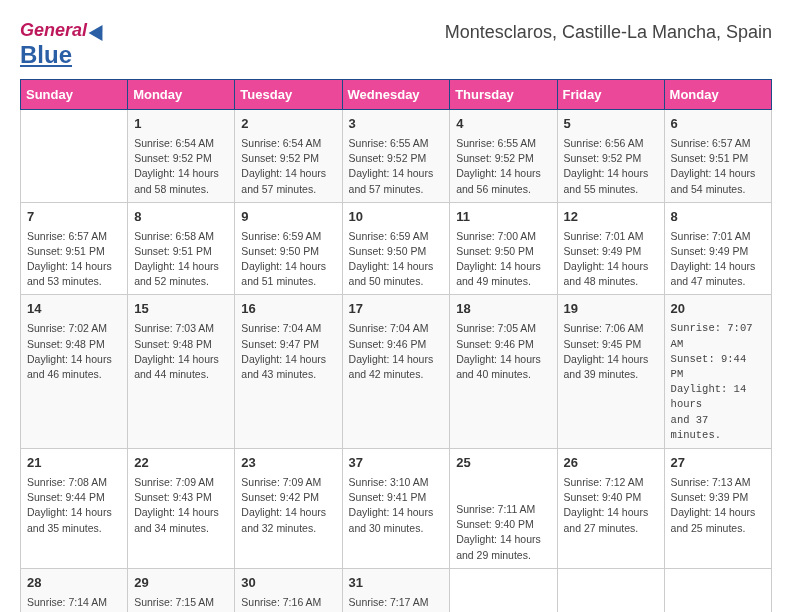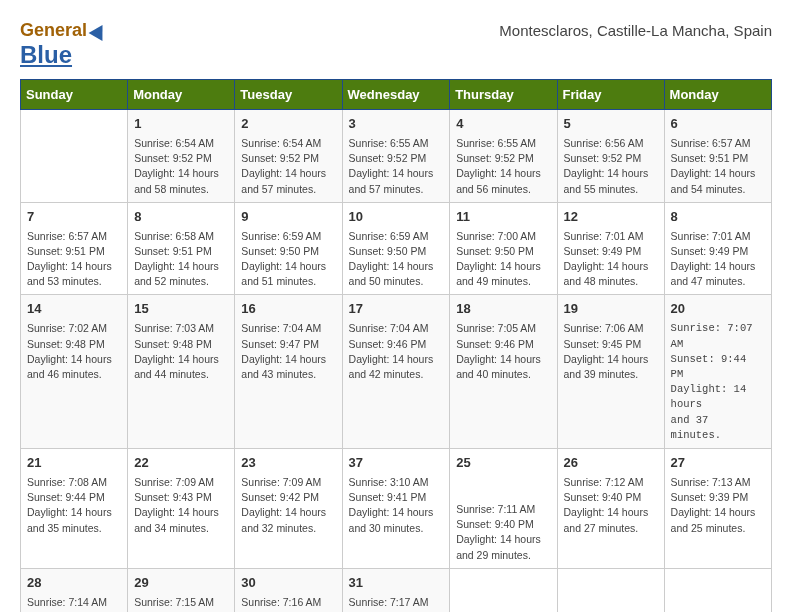--- a/index.html
+++ b/index.html
@@ -17,21 +17,22 @@
       margin-bottom: 10px;
     }
     .logo {
       display: flex;
       flex-direction: column;
       align-items: flex-start;
     }
     .logo-general {
       font-size: 18px;
       font-weight: bold;
-      color: #a16207;
+      color: #be185d;
+      font-style: italic;
     }
     .logo-blue {
       font-size: 24px;
       font-weight: bold;
       color: #2a5fa5;
       text-decoration: underline;
     }
     .logo-icon {
       display: inline-block;
       width: 0;
@@ -49,31 +50,31 @@
     }
     .title-section {
       text-align: right;
     }
     .month-year {
       font-size: 36px;
       font-weight: bold;
       color: #333;
     }
     .location {
-      font-size: 15px;
+      font-size: 18px;
       color: #444;
       margin-top: 2px;
     }
     table {
       width: 100%;
       border-collapse: collapse;
       font-size: 11px;
     }
     thead tr th {
-      background-color: #4d7c0f;
+      background-color: #ec4899;
       color: #fff;
       padding: 7px 5px;
       text-align: left;
       font-size: 13px;
       font-weight: bold;
       border: 1px solid #1e4a8a;
     }
     tbody tr td {
       border: 1px solid #ccc;
       padding: 5px 6px;

